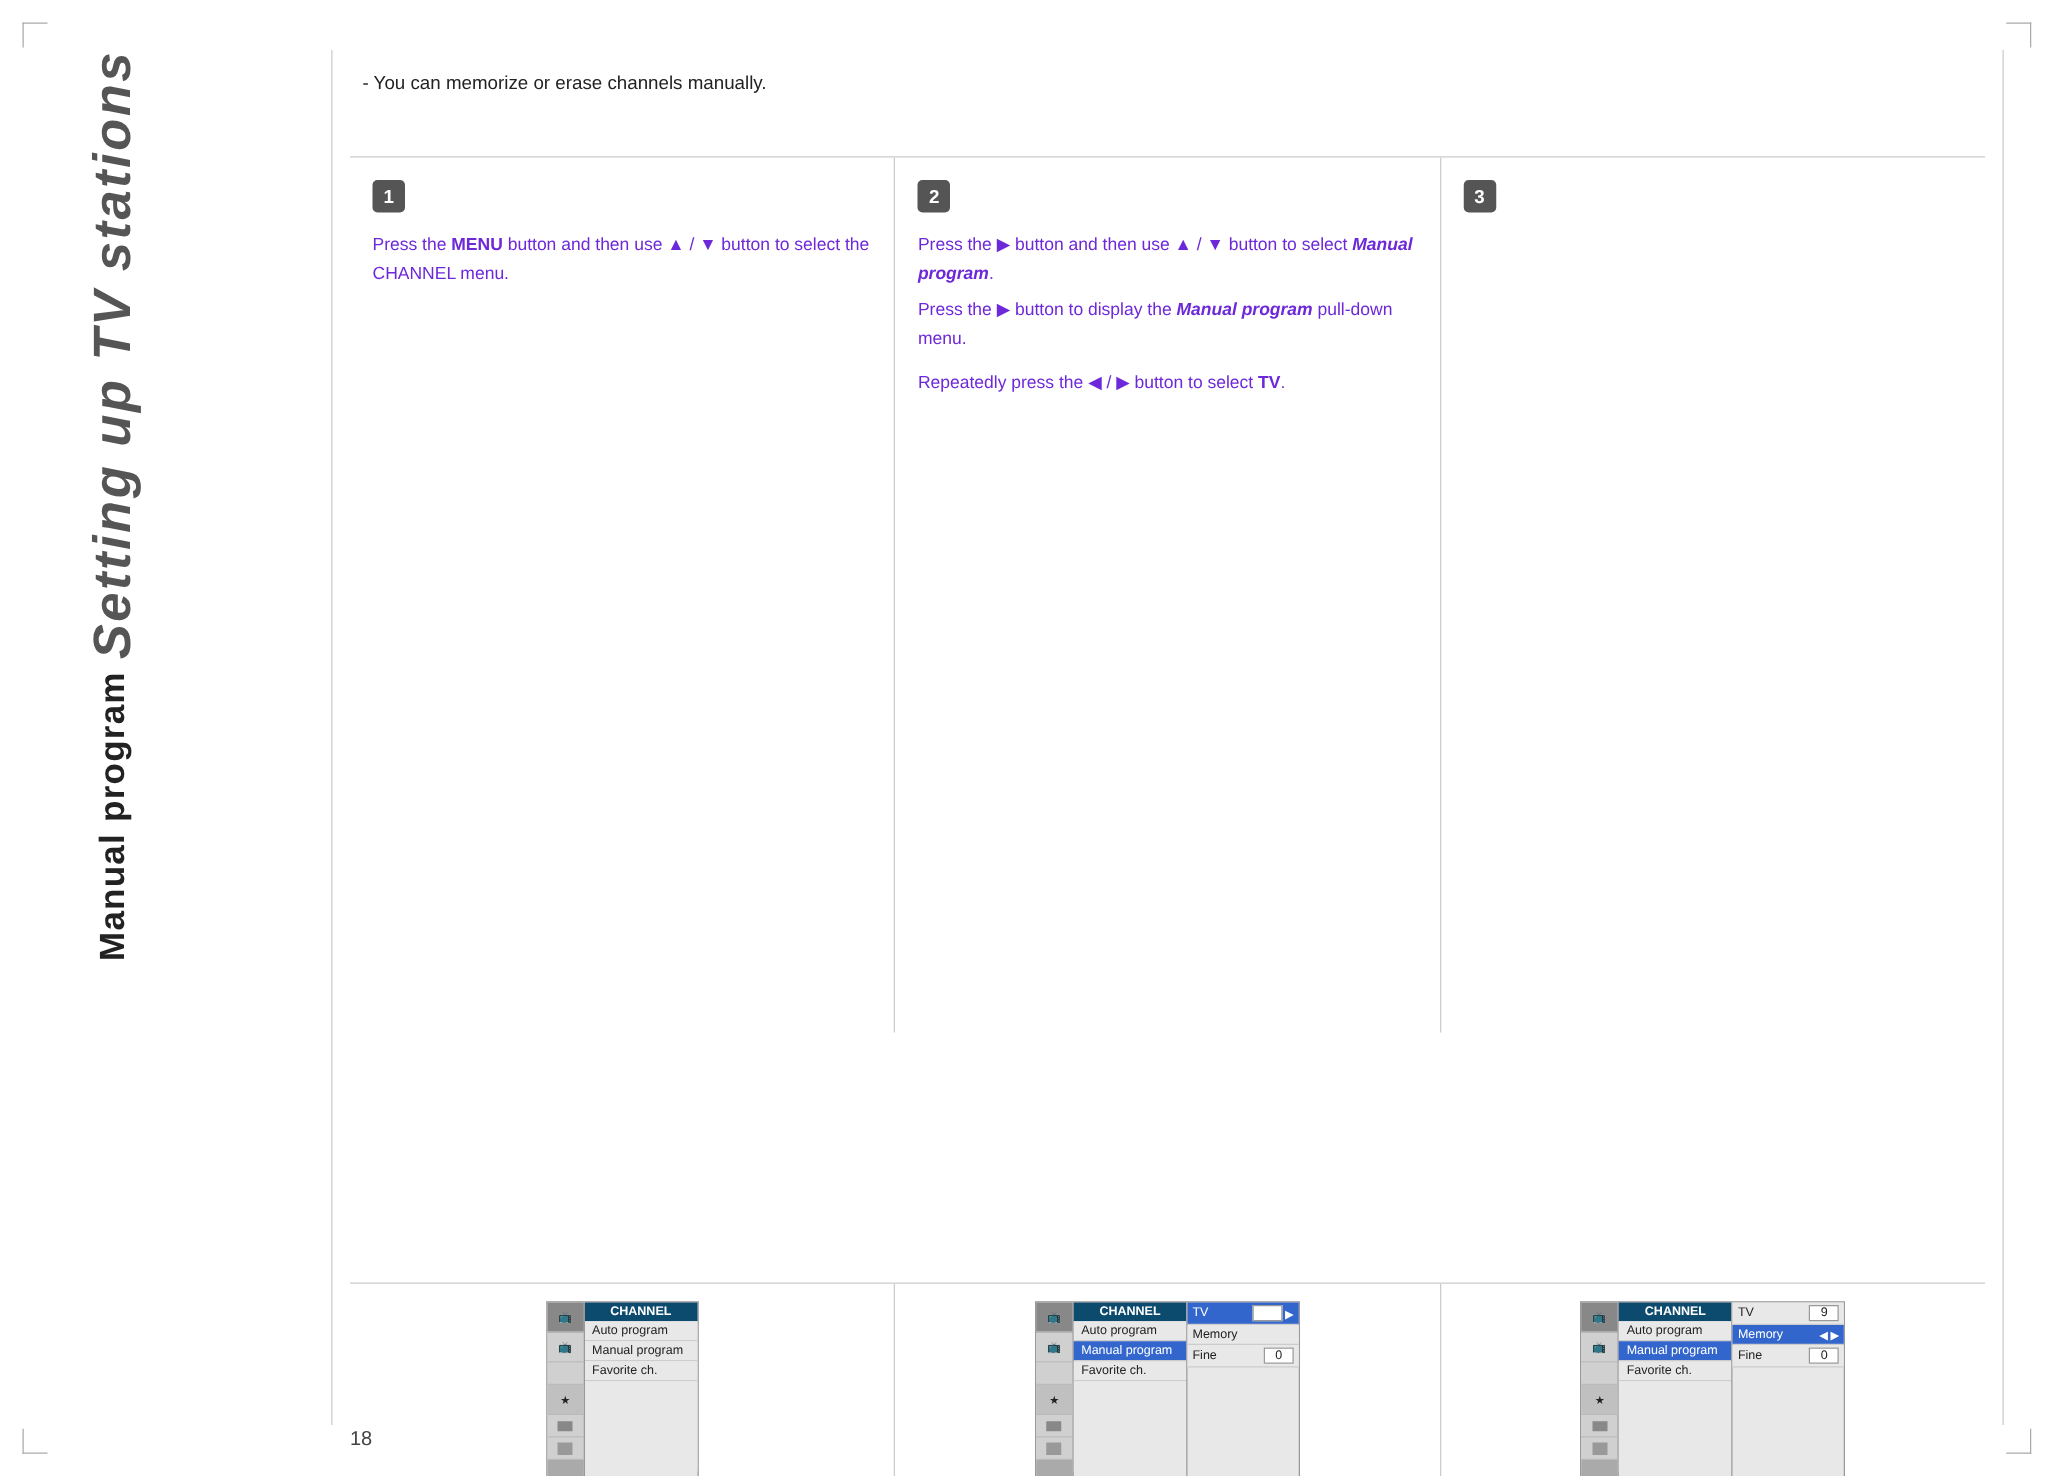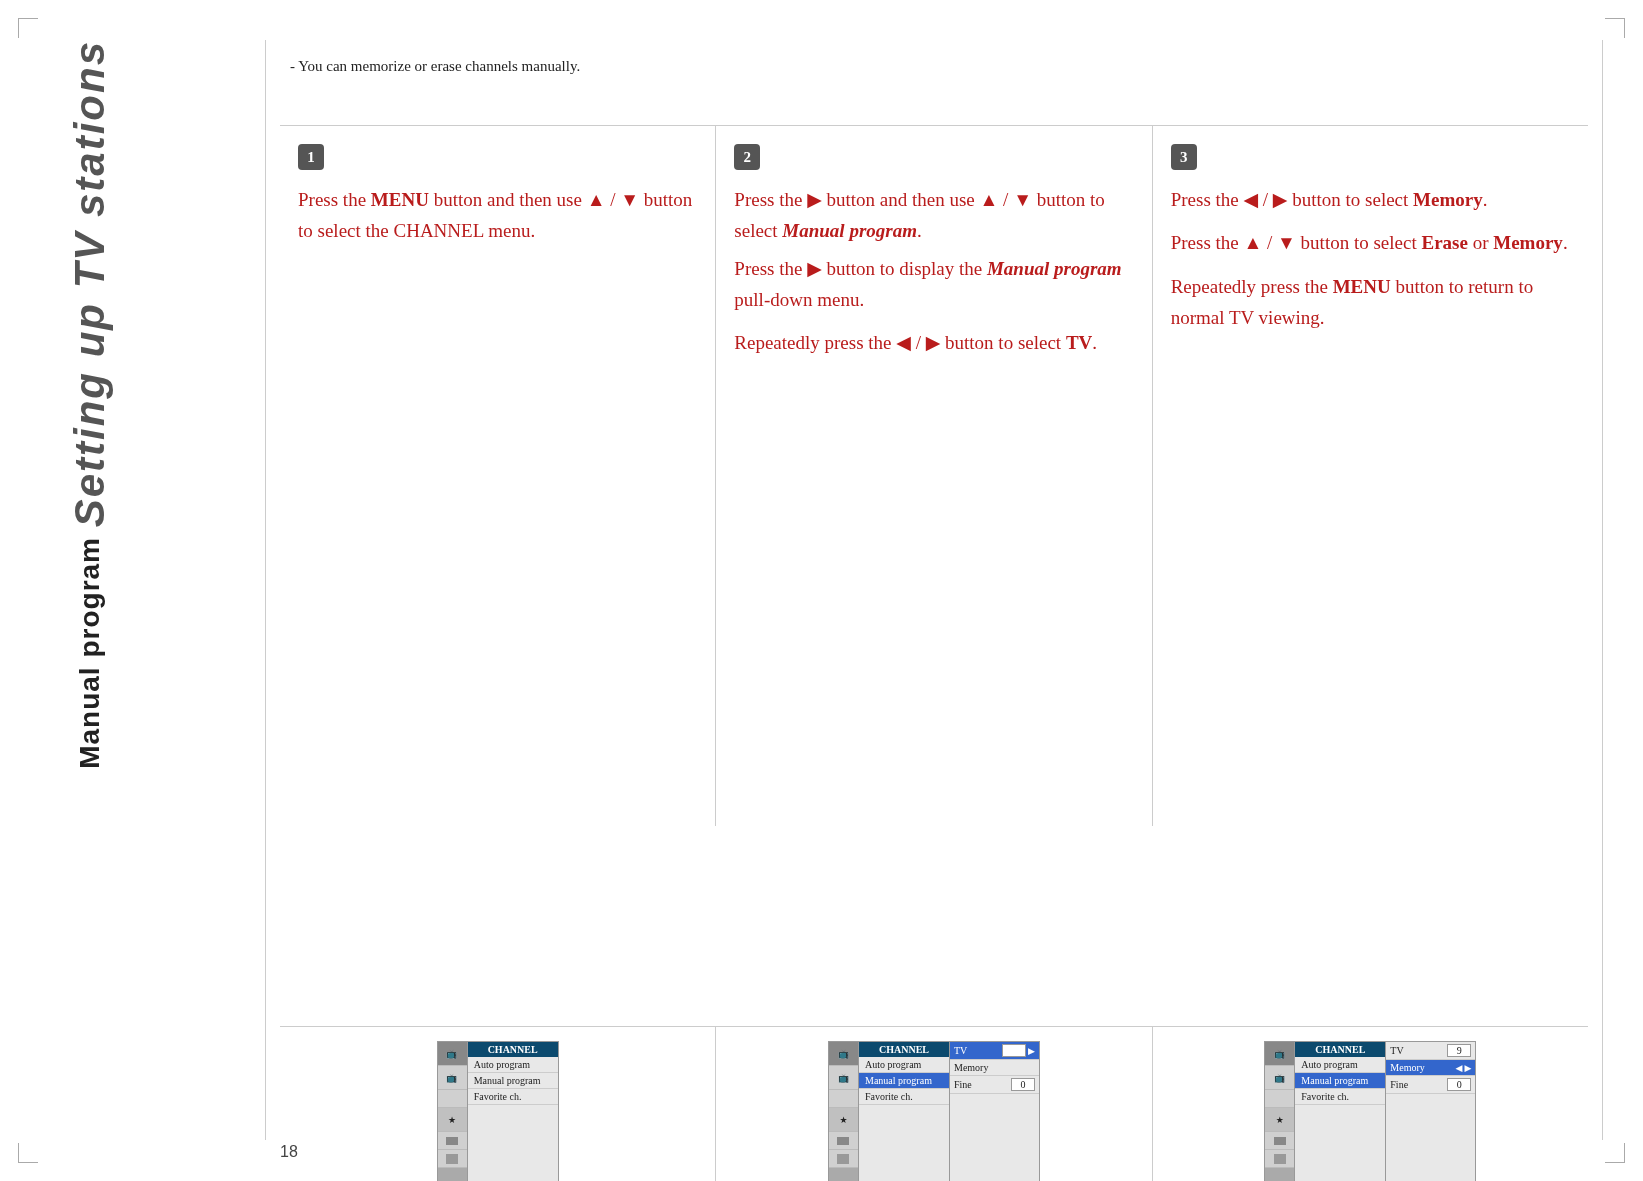--- a/index.html
+++ b/index.html
@@ -82,21 +82,20 @@
       background: #ccc;
     }
 
     
     .main-content {
       position: absolute;
       left: 280px;
       top: 40px;
       right: 55px;
       bottom: 40px;
-      font-family: Liberation Serif, serif;
     }
 
     
     .intro-text {
       font-size: 15px;
       color: #222;
       padding: 18px 0 30px 10px;
       border-bottom: none;
     }
 
@@ -130,23 +129,23 @@
       background: #555;
       color: #fff;
       font-size: 15px;
       font-weight: bold;
       border-radius: 4px;
       margin-bottom: 14px;
     }
 
     
     .step-text {
-      font-size: 19px;
+      font-size: 14px;
       line-height: 1.65;
-      color: #b91c1c;
+      color: #6d28d9;
     }
     .step-text .bold { font-weight: bold; }
     .step-text .bold-italic { font-weight: bold; font-style: italic; }
 
     
     .screens-container {
       display: flex;
       flex-direction: row;
       width: 100%;
       margin-top: 10px;
@@ -294,25 +293,20 @@
       <div class="step-badge">2</div>
       <div class="step-text">
         <p style="margin-bottom:6px;">Press the ▶ button and then use ▲ / ▼ button to select <span class="bold-italic">Manual program</span>.</p>
         <p style="margin-bottom:12px;">Press the ▶ button to display the <span class="bold-italic">Manual program</span> pull-down menu.</p>
         <p style="margin-bottom:12px;">Repeatedly press the ◀ / ▶ button to select <span class="bold">TV</span>.</p>
       </div>
     </div>
 
     <div class="step-col">
       <div class="step-badge">3</div>
-      <div class="step-text">
-        <p style="margin-bottom:12px;">Press the ◀ / ▶ button to select <span class="bold">Memory</span>.</p>
-        <p style="margin-bottom:12px;">Press the ▲ / ▼ button to select <span class="bold">Erase</span> or <span class="bold">Memory</span>.</p>
-        <p>Repeatedly press the <span class="bold">MENU</span> button to return to normal TV viewing.</p>
-      </div>
     </div>
 
   </div>
 
   <div class="screens-container" style="margin-top: 200px;">
 
     <div class="screen-col">
       <div class="tv-menu">
 
         <div class="tv-sidebar">

